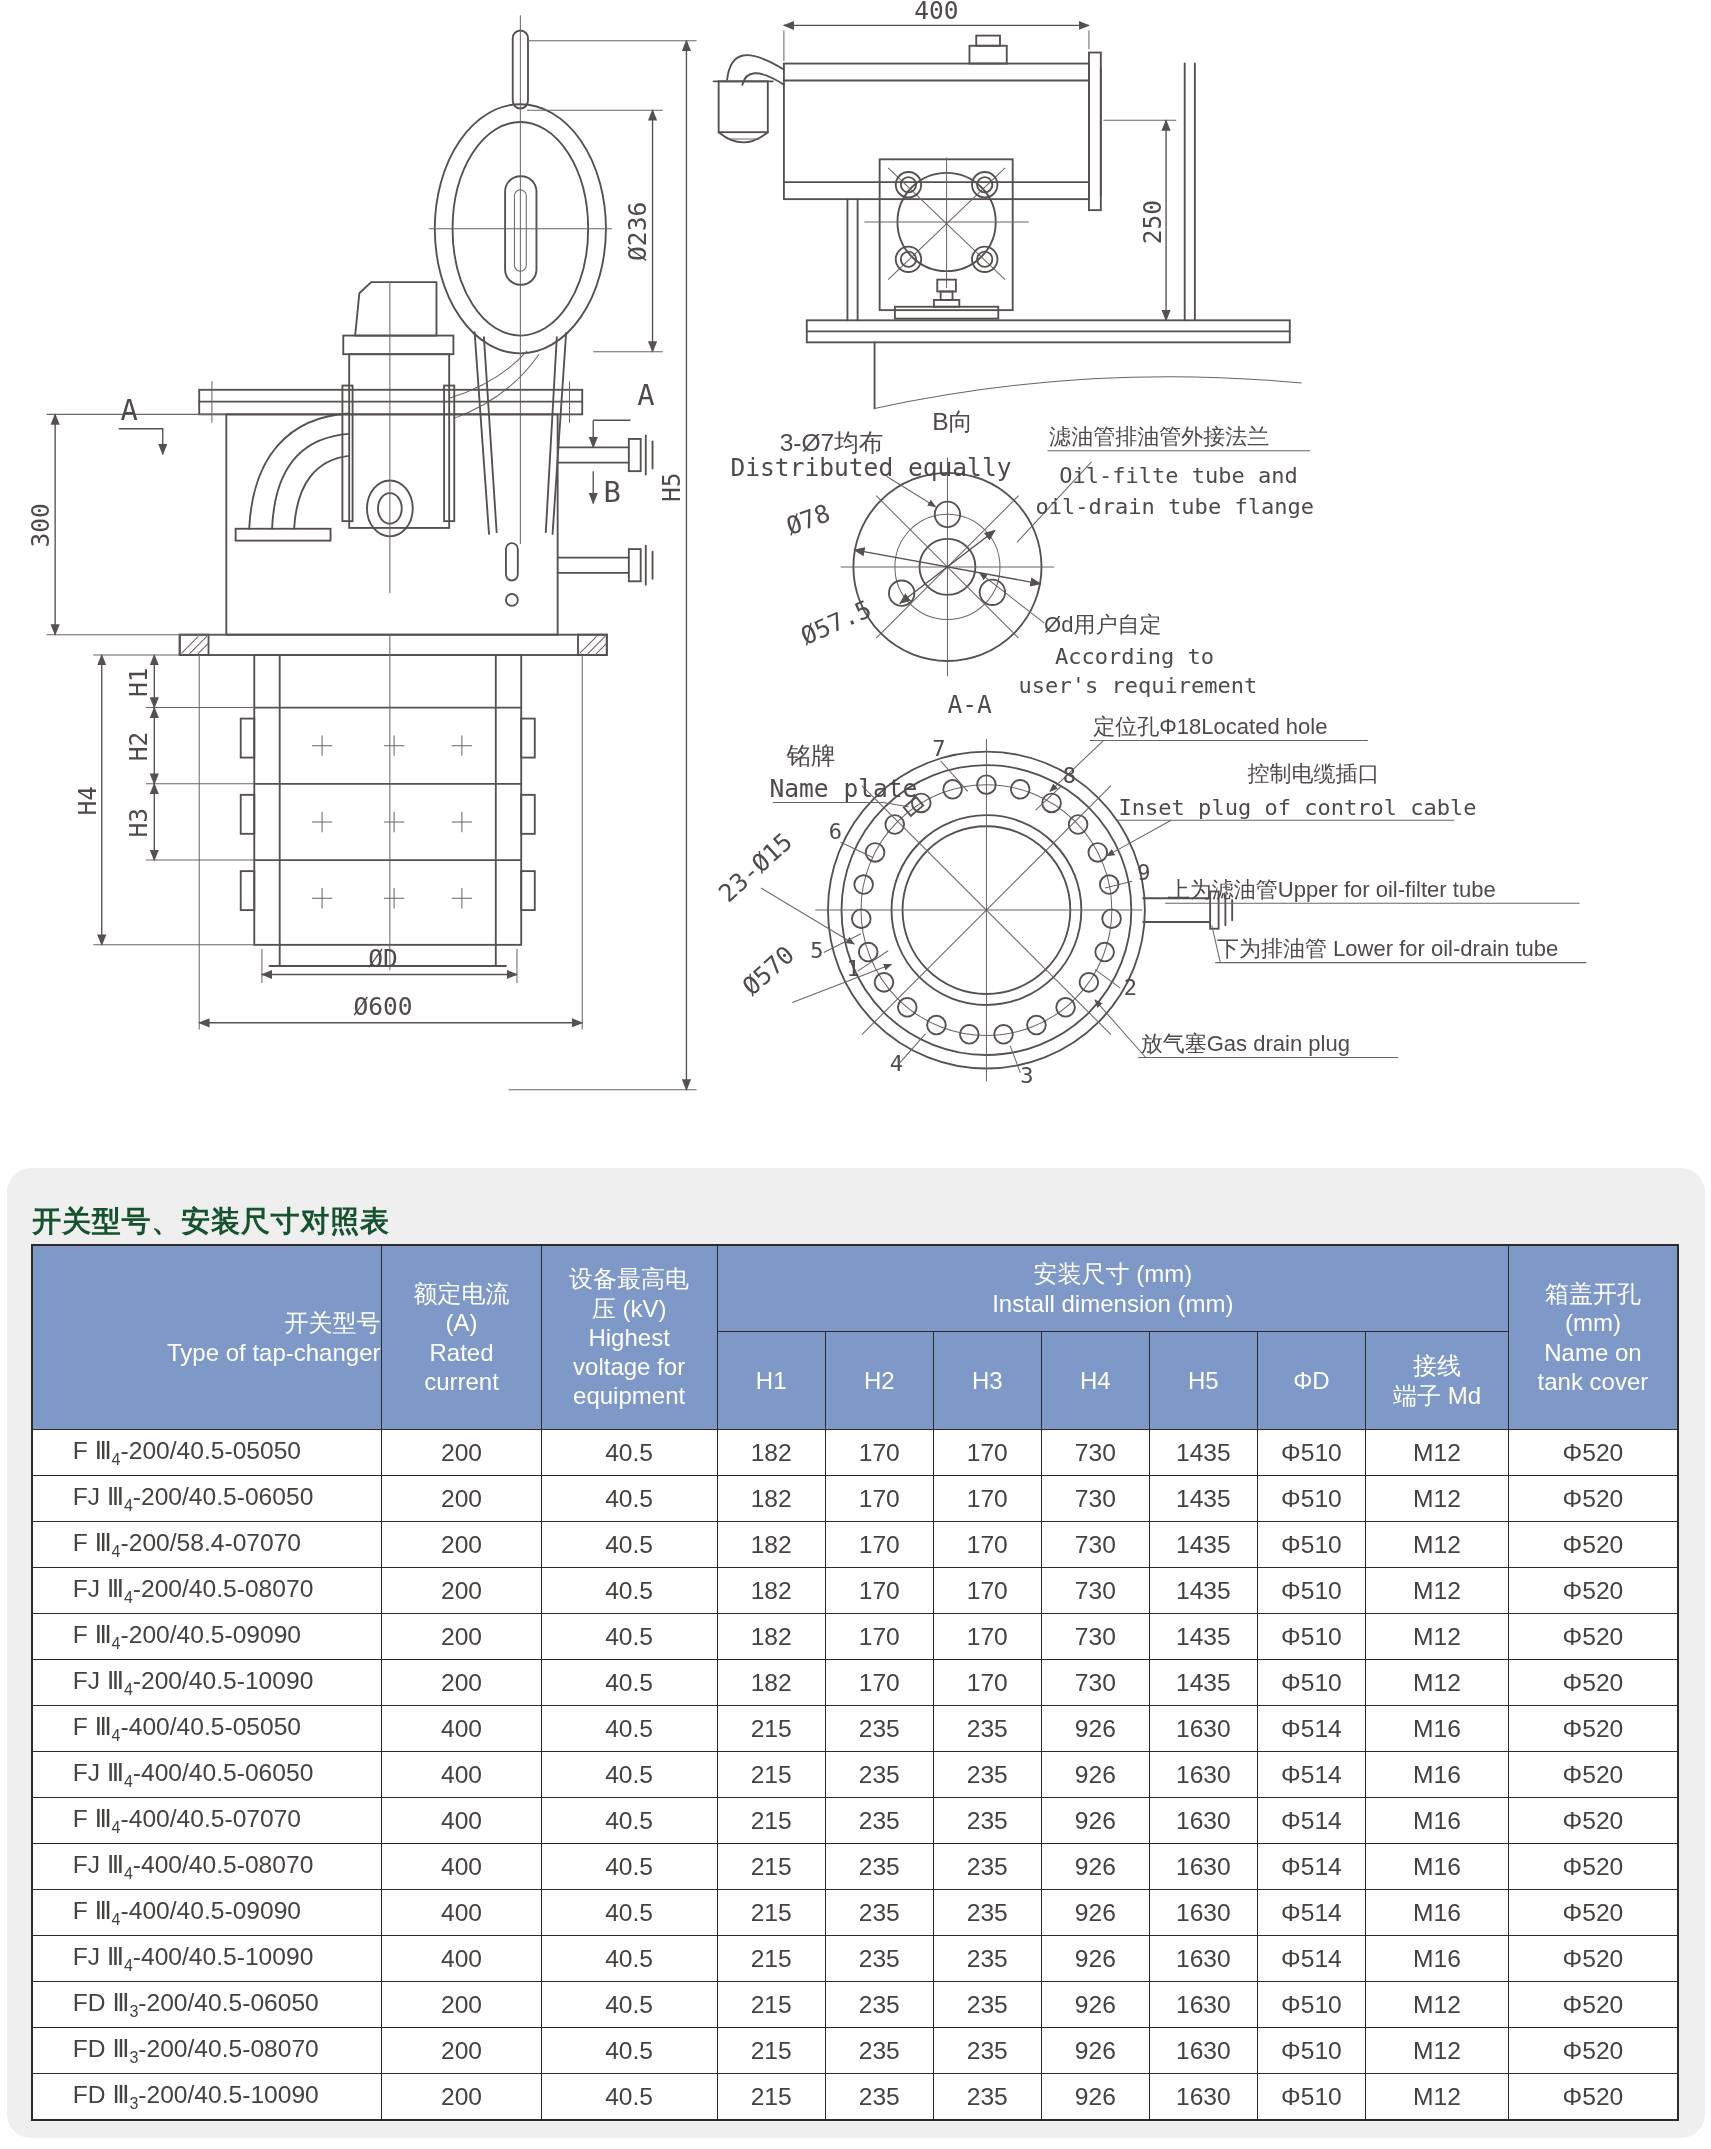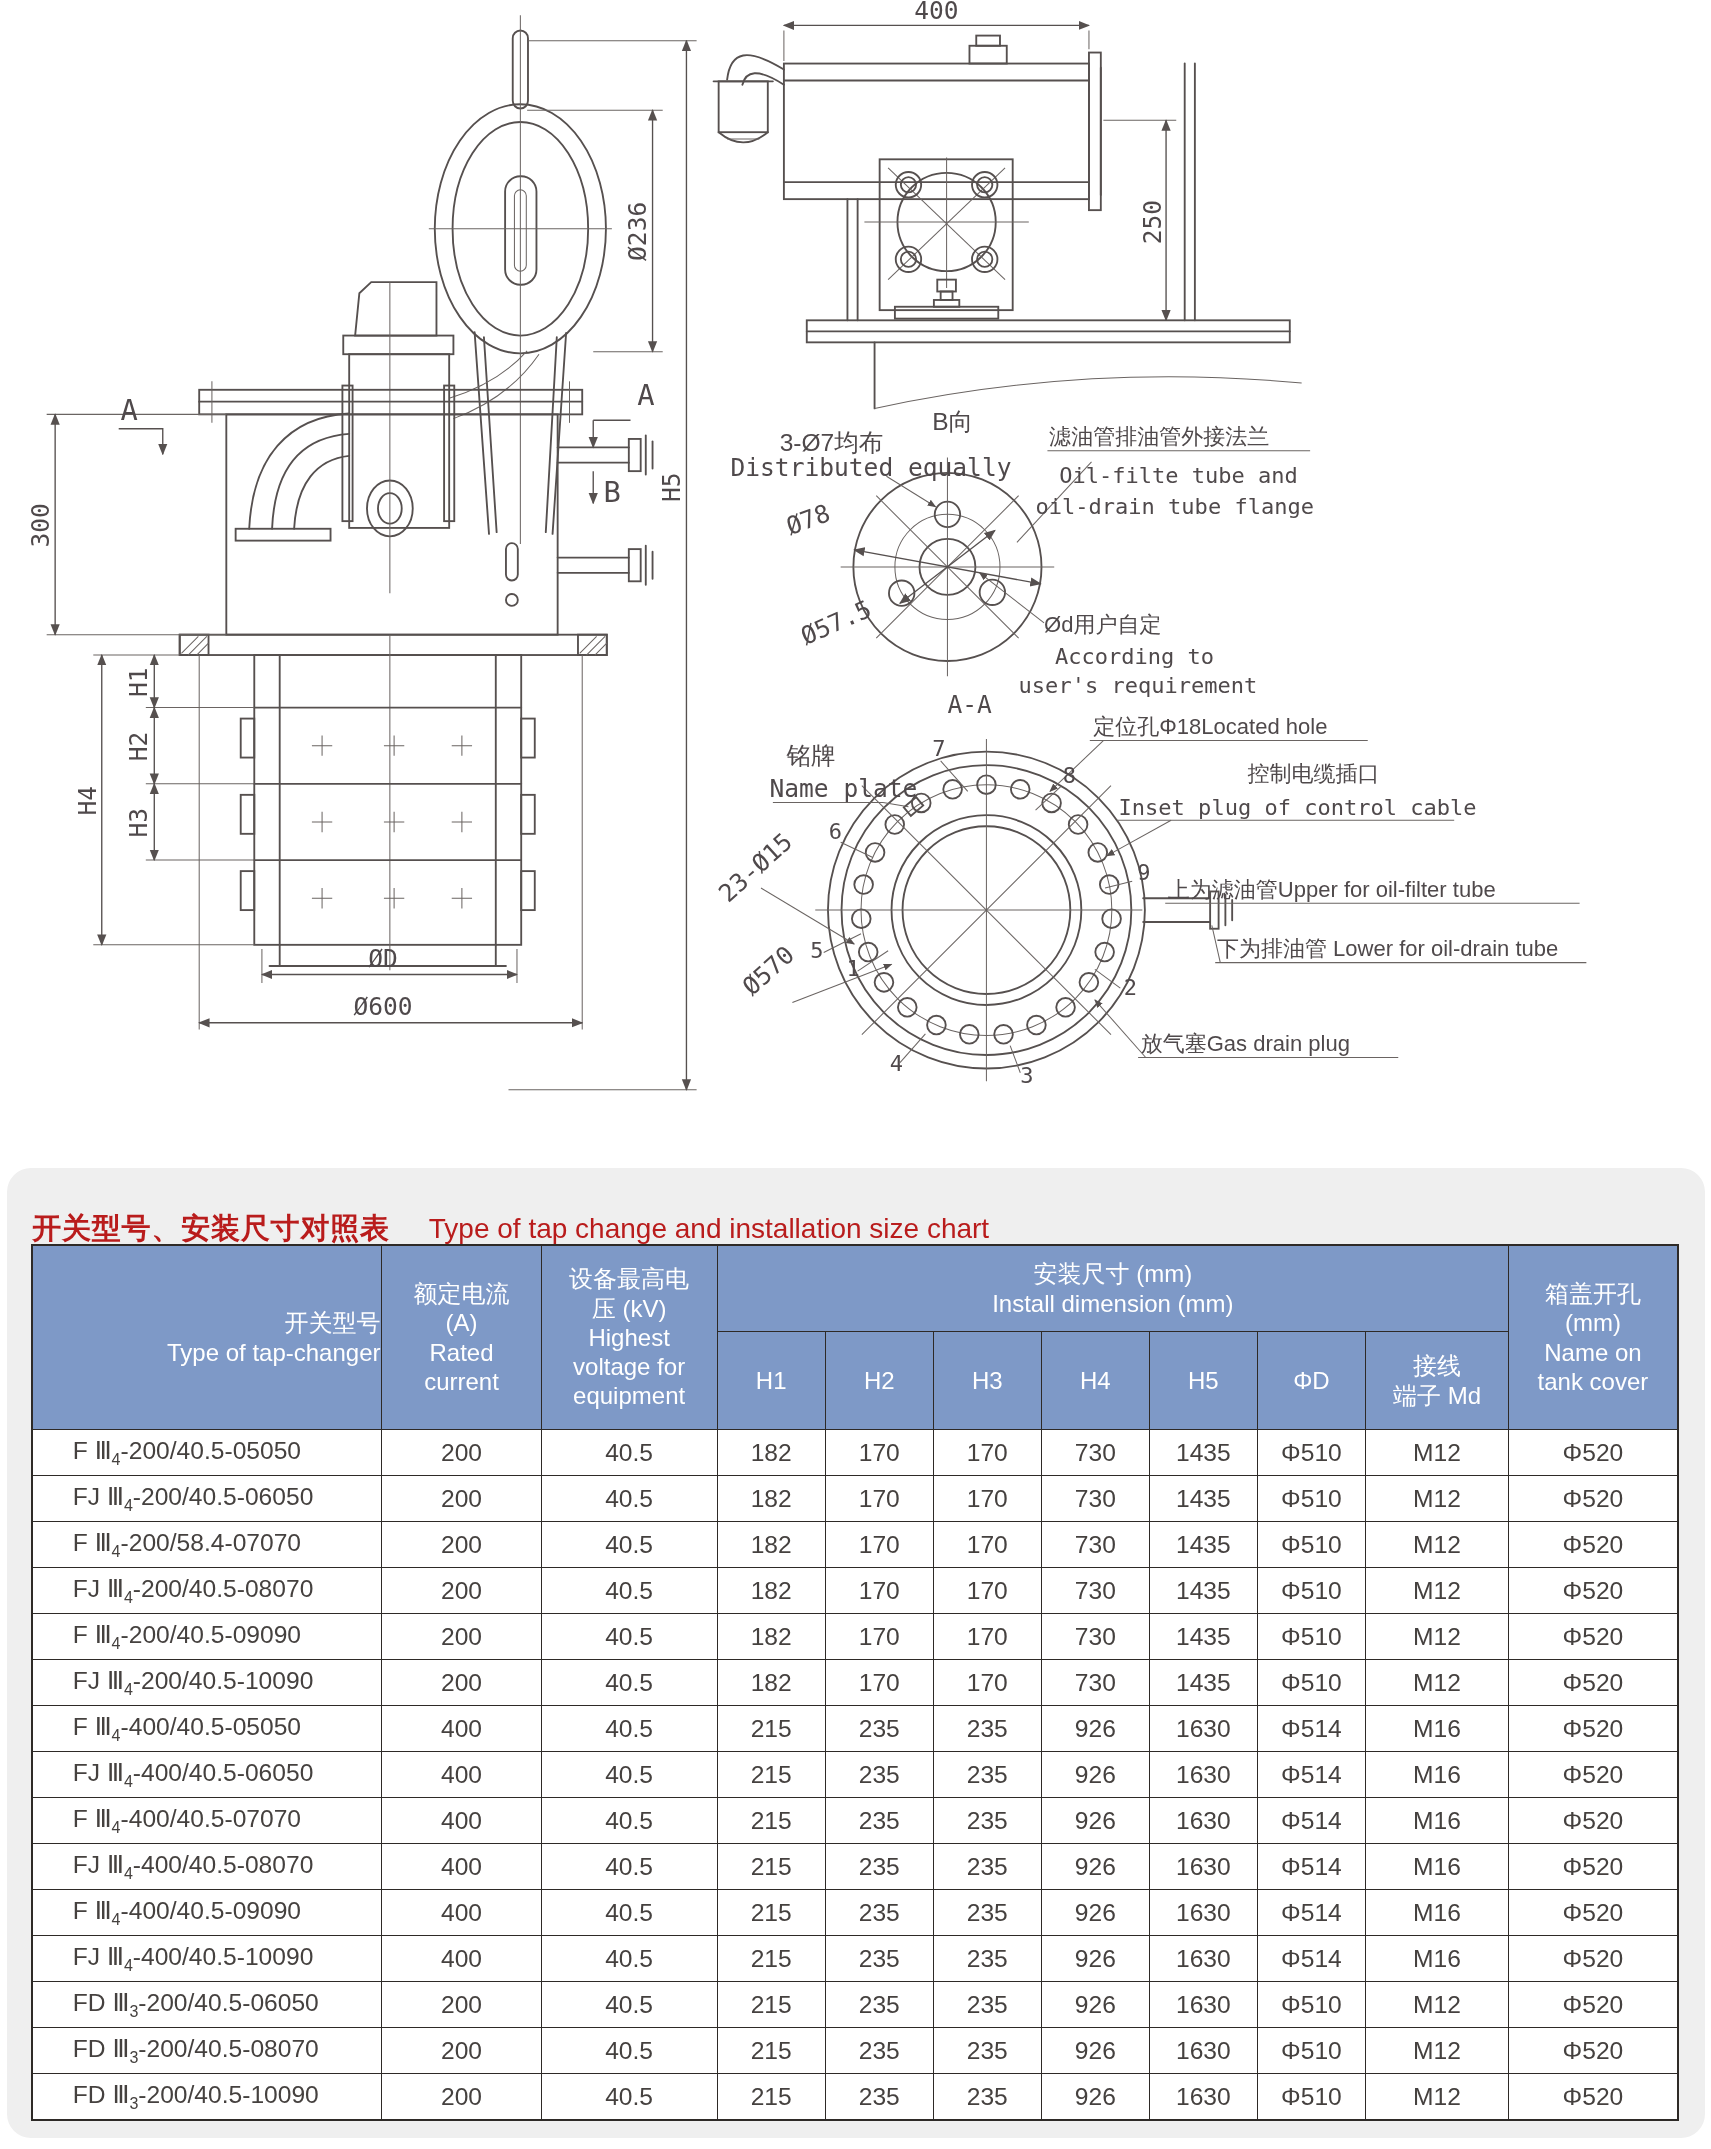--- a/index.html
+++ b/index.html
@@ -12,22 +12,22 @@
   svg .dim{stroke:#56504f;stroke-width:1.6;fill:none;}
   svg text{fill:#4f494b;}
   svg .cad{font-family:"DejaVu Sans Mono",monospace;font-size:29px;}
   svg .cads{font-family:"DejaVu Sans Mono",monospace;font-size:26px;}
   svg .cjk{font-family:"Liberation Sans",sans-serif;font-size:29px;}
   svg .cjks{font-family:"Liberation Sans",sans-serif;font-size:26px;}
   svg .big{font-size:34px;}
   
   .card{position:absolute;left:6.8px;top:1168px;width:1698px;height:970px;background:#efefef;
         border-radius:24px;}
-  .card-title{position:absolute;left:25.4px;top:41px;display:flex;align-items:baseline;gap:39px;
-        color:#b91c1c;}
+  .card-title{position:absolute;left:25.4px;top:34px;display:flex;align-items:baseline;gap:39px;
+        color:#14532d;}
   .t-zh{font-size:29px;font-weight:bold;letter-spacing:0.8px;}
   .t-en{font-size:28px;font-weight:normal;}
   
   table{position:absolute;left:24px;top:76px;width:1648px;border-collapse:collapse;
         table-layout:fixed;background:#ffffff;}
   th,td{border:1.7px solid #2e2a27;text-align:center;vertical-align:middle;}
   table{border:2.5px solid #2e2a27;}
   thead th{background:#7e99c7;color:#ffffff;font-weight:normal;font-size:24px;
         white-space:pre-line;line-height:1.22;}
   thead tr.r1 th{height:83px;}
@@ -364,21 +364,20 @@
         <line x1="1062" y1="1254" x2="1092" y2="1220"></line>
         <line x1="1204" y1="1266" x2="1192" y2="1234"></line>
       </g>
     </g>
   </svg>
   </div>
 
   <div class="card">
     <div class="card-title">
       <span class="t-zh">开关型号、安装尺寸对照表</span>
-      <span class="t-en">Type of tap change and installation size chart</span>
     </div>
 
     <table>
       <colgroup>
         <col style="width:350px">
           <col style="width:159px">
           <col style="width:176px">
         <col style="width:108px">
           <col style="width:108px">
           <col style="width:108px">

